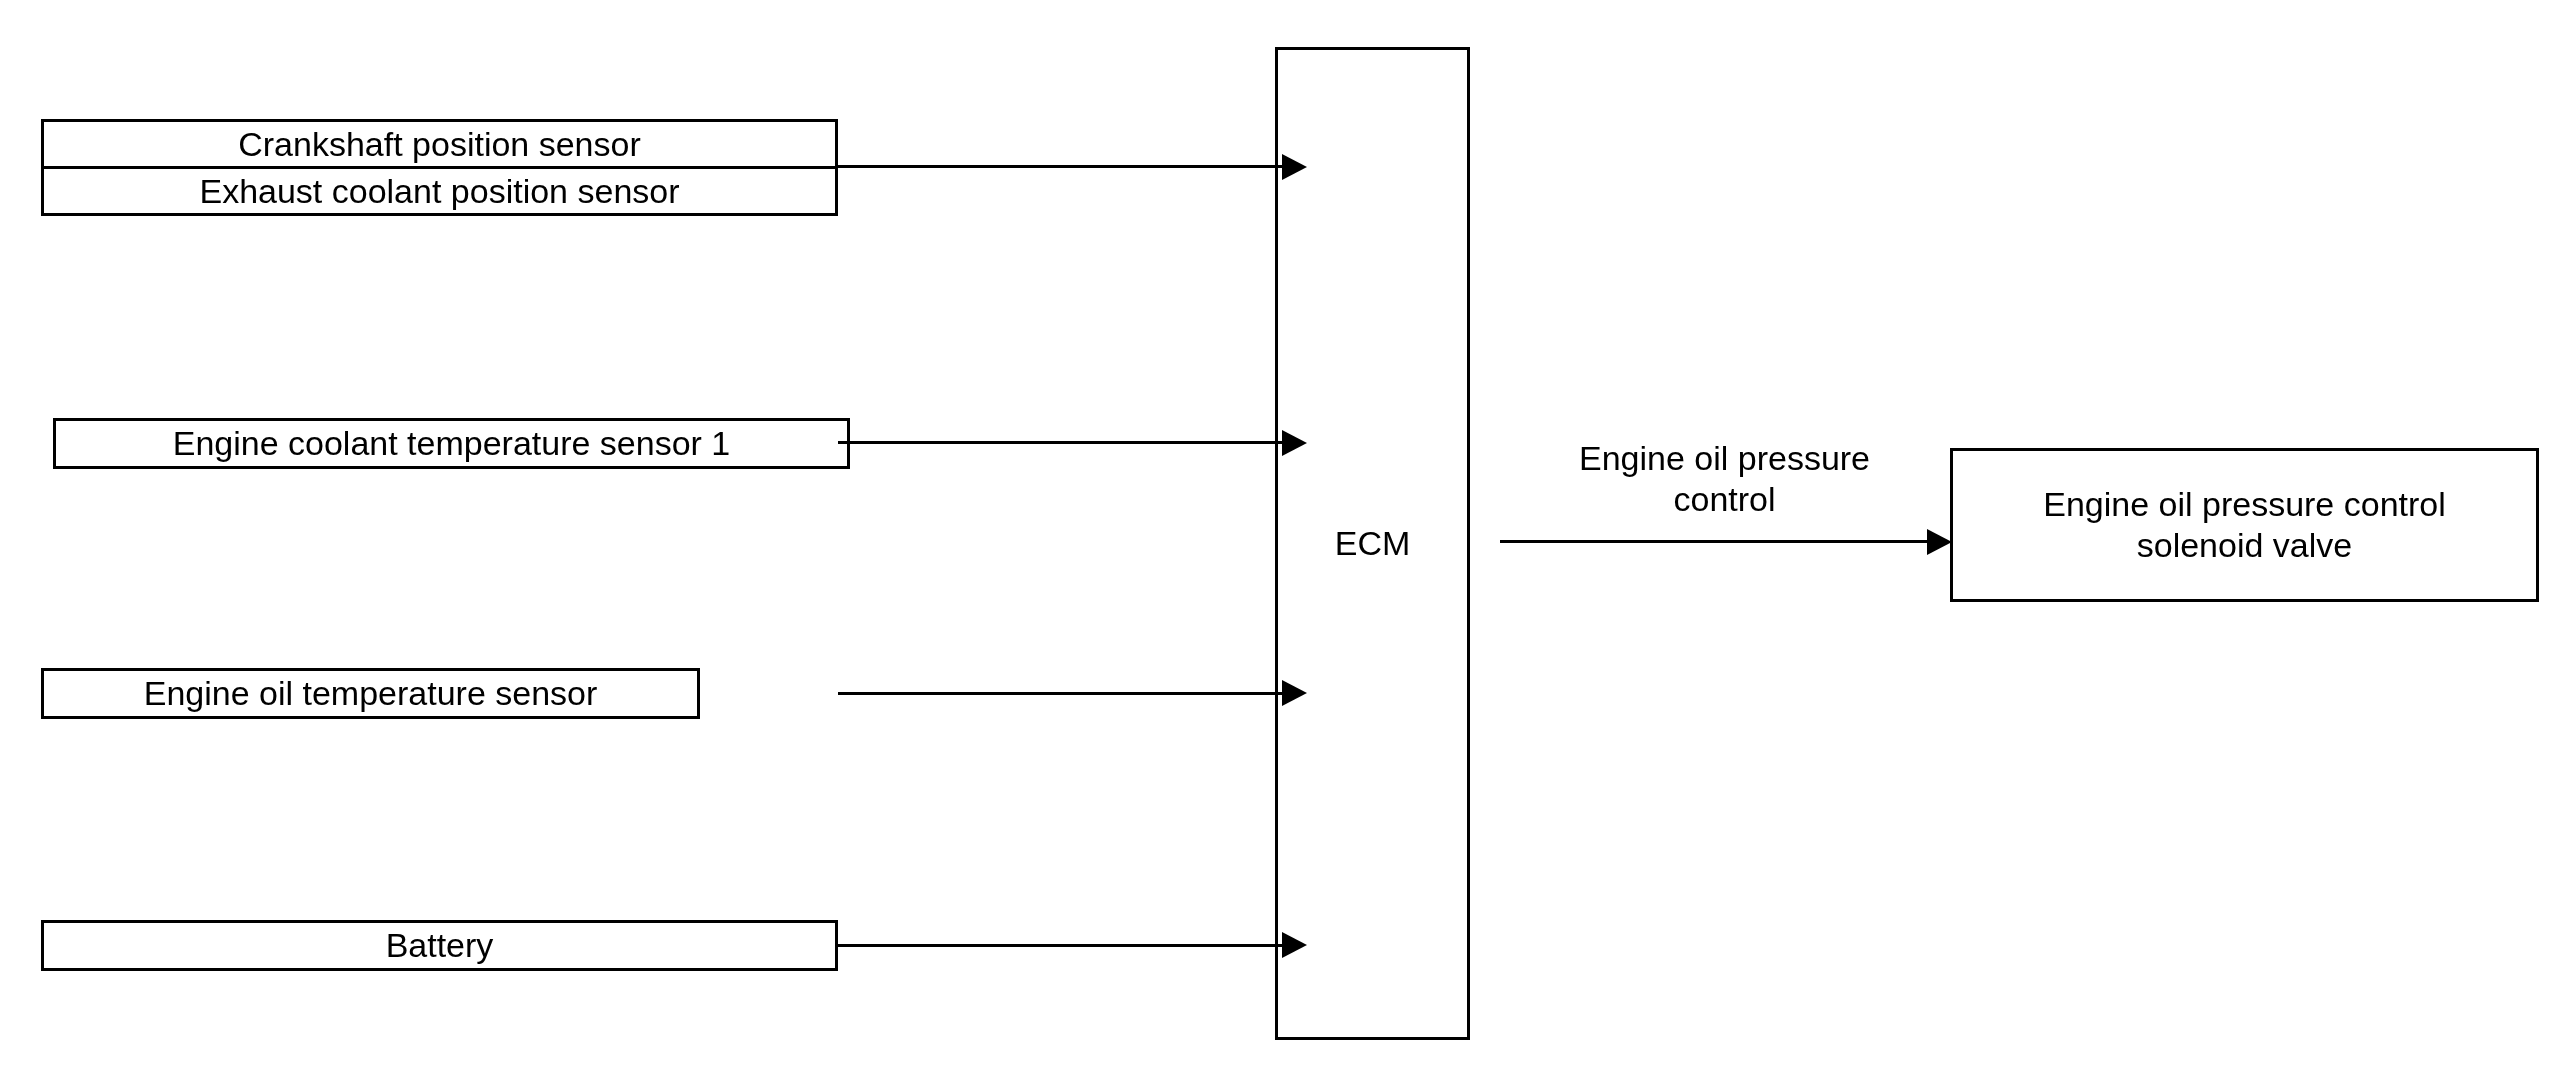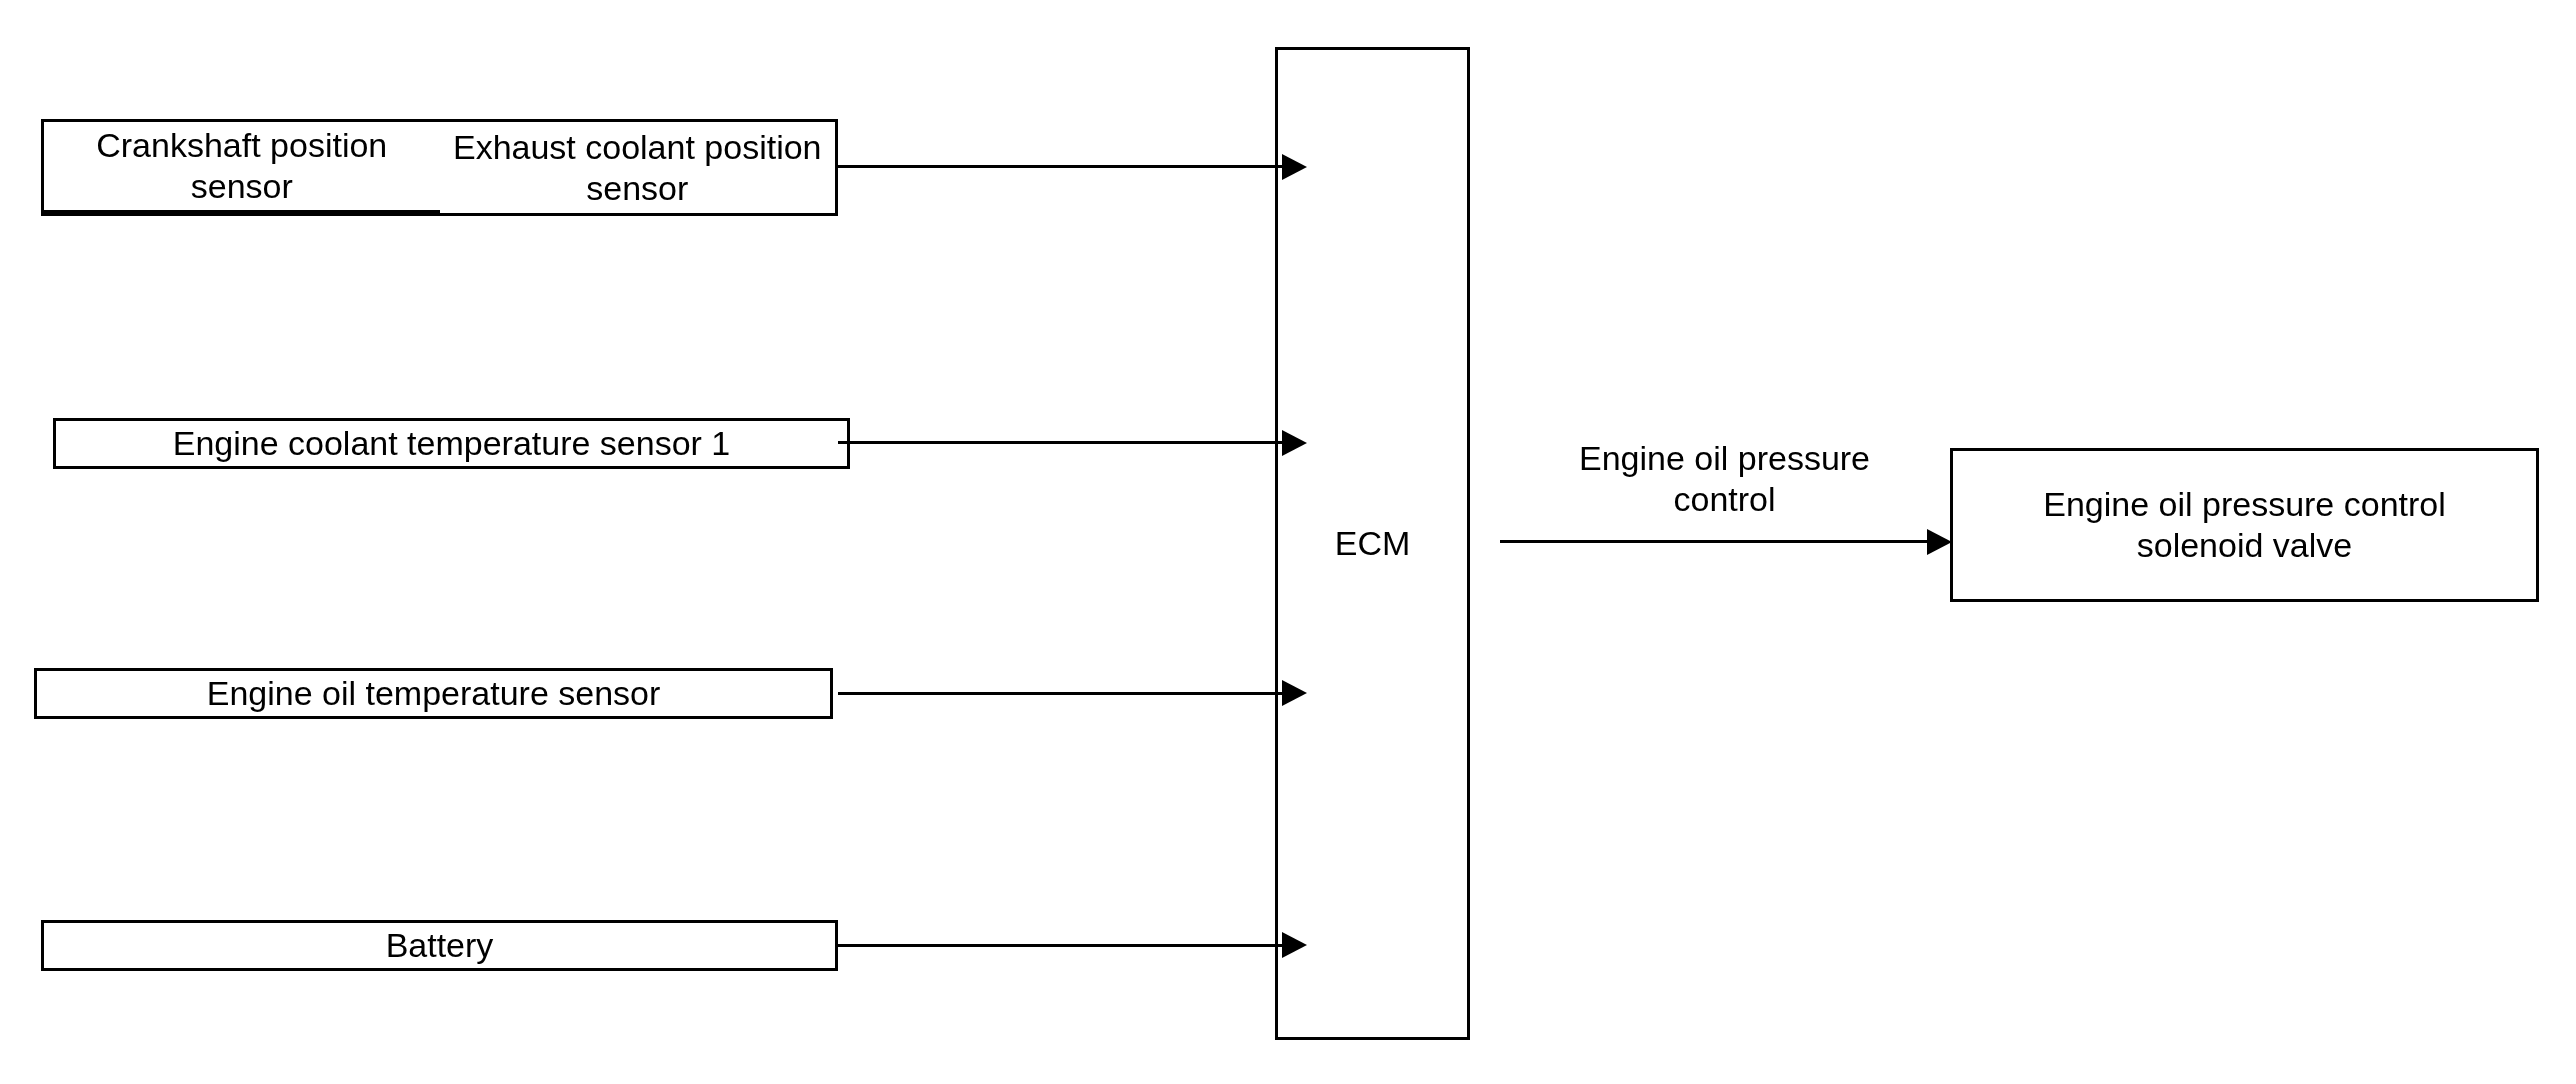--- a/index.html
+++ b/index.html
@@ -17,21 +17,21 @@
     border: 3.2px solid #000000;
     background: #ffffff;
     display: flex;
     align-items: center;
     justify-content: center;
     text-align: center;
     font-size: 34px;
     line-height: 41px;
   }
   .group {
-    flex-direction: row;
+    flex-direction: column;
     align-items: stretch;
     justify-content: stretch;
     padding: 0;
   }
   .group .row {
     flex: 1 1 0;
     display: flex;
     align-items: center;
     justify-content: center;
     text-align: center;
@@ -73,21 +73,21 @@
     </div>
     <div class="row">
       <span>Exhaust coolant position sensor</span>
     </div>
   </div>
 
   <div class="box" style="left:41px; top:418px; width:797px; height:51px;margin-left:12px;">
     <span>Engine coolant temperature sensor 1</span>
   </div>
 
-  <div class="box" style="left:34px; top:668px; width:799px; height:51px;">
+  <div class="box" style="left:41px; top:668px; width:659px; height:51px;">
     <span>Engine oil temperature sensor</span>
   </div>
 
   <div class="box" style="left:41px; top:920px; width:797px; height:51px;">
     <span>Battery</span>
   </div>
 
   <div class="box" style="left:1275px; top:47px; width:195px; height:993px;">
     <span>ECM</span>
   </div>

